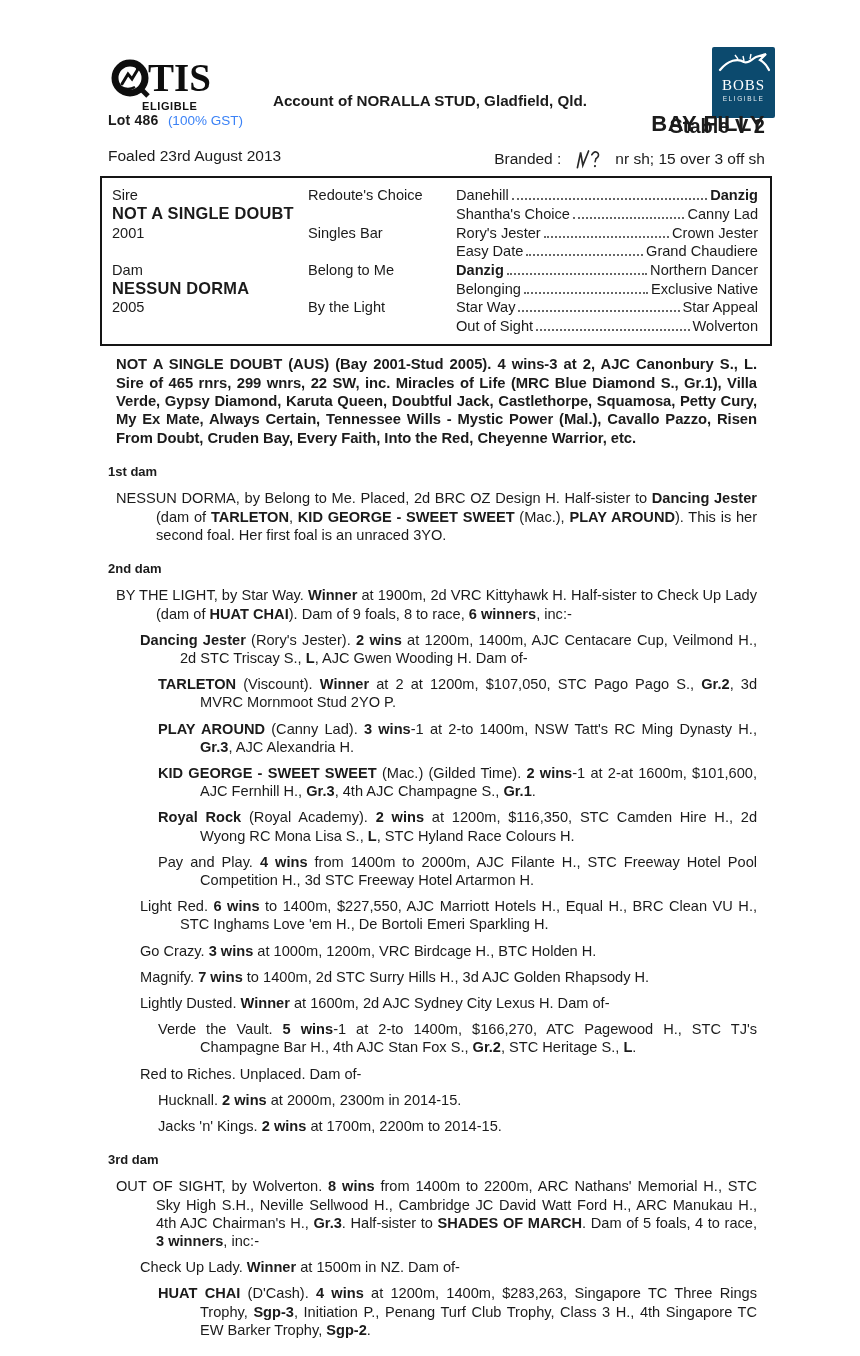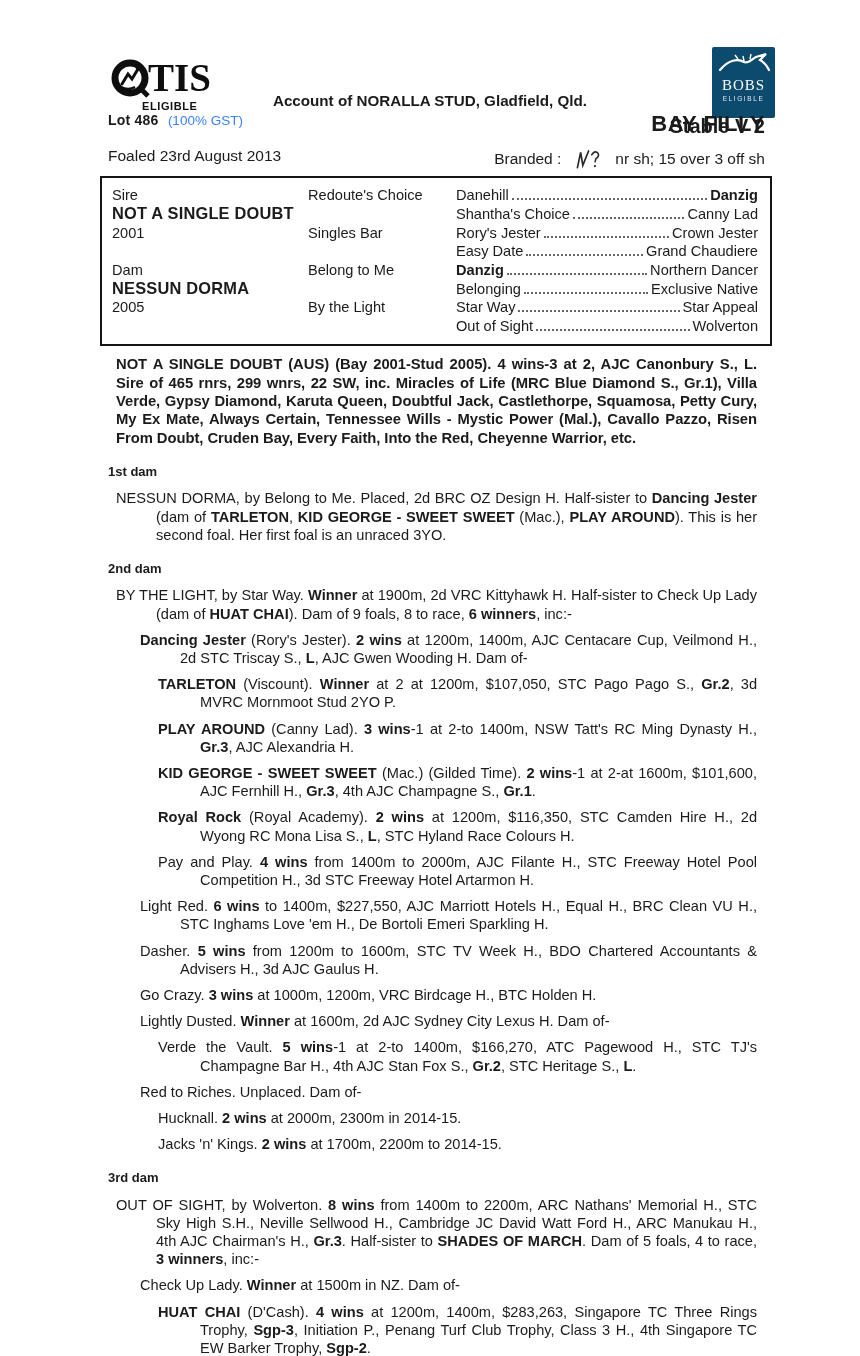--- a/index.html
+++ b/index.html
@@ -177,22 +177,22 @@
         <p class="ind0"><span>NESSUN DORMA, by Belong to Me. Placed, 2d BRC OZ Design H. Half-sister to </span><b>Dancing Jester</b><span> (dam of </span><b>TARLETON</b><span>, </span><b>KID GEORGE - SWEET SWEET</b><span> (Mac.), </span><b>PLAY AROUND</b><span>). This is her second foal. Her first foal is an unraced 3YO.</span></p>
         <h2 class="dam-heading">2nd dam</h2>
         <p class="ind0"><span>BY THE LIGHT, by Star Way. </span><b>Winner</b><span> at 1900m, 2d VRC Kittyhawk H. Half-sister to Check Up Lady (dam of </span><b>HUAT CHAI</b><span>). Dam of 9 foals, 8 to race, </span><b>6 winners</b><span>, inc:-</span></p>
         <p class="ind1"><b>Dancing Jester</b><span> (Rory's Jester). </span><b>2 wins</b><span> at 1200m, 1400m, AJC Centacare Cup, Veilmond H., 2d STC Triscay S., </span><b>L</b><span>, AJC Gwen Wooding H. Dam of-</span></p>
         <p class="ind2"><b>TARLETON</b><span> (Viscount). </span><b>Winner</b><span> at 2 at 1200m, $107,050, STC Pago Pago S., </span><b>Gr.2</b><span>, 3d MVRC Mornmoot Stud 2YO P.</span></p>
         <p class="ind2"><b>PLAY AROUND</b><span> (Canny Lad). </span><b>3 wins</b><span>-1 at 2-to 1400m, NSW Tatt's RC Ming Dynasty H., </span><b>Gr.3</b><span>, AJC Alexandria H.</span></p>
         <p class="ind2"><b>KID GEORGE - SWEET SWEET</b><span> (Mac.) (Gilded Time). </span><b>2 wins</b><span>-1 at 2-at 1600m, $101,600, AJC Fernhill H., </span><b>Gr.3</b><span>, 4th AJC Champagne S., </span><b>Gr.1</b><span>.</span></p>
         <p class="ind2"><b>Royal Rock</b><span> (Royal Academy). </span><b>2 wins</b><span> at 1200m, $116,350, STC Camden Hire H., 2d Wyong RC Mona Lisa S., </span><b>L</b><span>, STC Hyland Race Colours H.</span></p>
         <p class="ind2"><span>Pay and Play. </span><b>4 wins</b><span> from 1400m to 2000m, AJC Filante H., STC Freeway Hotel Pool Competition H., 3d STC Freeway Hotel Artarmon H.</span></p>
         <p class="ind1"><span>Light Red. </span><b>6 wins</b><span> to 1400m, $227,550, AJC Marriott Hotels H., Equal H., BRC Clean VU H., STC Inghams Love 'em H., De Bortoli Emeri Sparkling H.</span></p>
-        <p class="ind1"><span>Dasher. </span><b>5 wins</b><span> from 1200m to 1600m, STC TV Week H., BDO Chartered Accountants &amp; Advisers H., 3d AJC Gaulus H.</span></p>
         <p class="ind1"><span>Go Crazy. </span><b>3 wins</b><span> at 1000m, 1200m, VRC Birdcage H., BTC Holden H.</span></p>
+        <p class="ind1"><span>Magnify. </span><b>7 wins</b><span> to 1400m, 2d STC Surry Hills H., 3d AJC Golden Rhapsody H.</span></p>
         <p class="ind1"><span>Lightly Dusted. </span><b>Winner</b><span> at 1600m, 2d AJC Sydney City Lexus H. Dam of-</span></p>
         <p class="ind2"><span>Verde the Vault. </span><b>5 wins</b><span>-1 at 2-to 1400m, $166,270, ATC Pagewood H., STC TJ's Champagne Bar H., 4th AJC Stan Fox S., </span><b>Gr.2</b><span>, STC Heritage S., </span><b>L</b><span>.</span></p>
         <p class="ind1"><span>Red to Riches. Unplaced. Dam of-</span></p>
         <p class="ind2"><span>Hucknall. </span><b>2 wins</b><span> at 2000m, 2300m in 2014-15.</span></p>
         <p class="ind2"><span>Jacks 'n' Kings. </span><b>2 wins</b><span> at 1700m, 2200m to 2014-15.</span></p>
         <h2 class="dam-heading">3rd dam</h2>
         <p class="ind0"><span>OUT OF SIGHT, by Wolverton. </span><b>8 wins</b><span> from 1400m to 2200m, ARC Nathans' Memorial H., STC Sky High S.H., Neville Sellwood H., Cambridge JC David Watt Ford H., ARC Manukau H., 4th AJC Chairman's H., </span><b>Gr.3</b><span>. Half-sister to </span><b>SHADES OF MARCH</b><span>. Dam of 5 foals, 4 to race, </span><b>3 winners</b><span>, inc:-</span></p>
         <p class="ind1"><span>Check Up Lady. </span><b>Winner</b><span> at 1500m in NZ. Dam of-</span></p>
         <p class="ind2"><b>HUAT CHAI</b><span> (D'Cash). </span><b>4 wins</b><span> at 1200m, 1400m, $283,263, Singapore TC Three Rings Trophy, </span><b>Sgp-3</b><span>, Initiation P., Penang Turf Club Trophy, Class 3 H., 4th Singapore TC EW Barker Trophy, </span><b>Sgp-2</b><span>.</span></p>
       </div>

